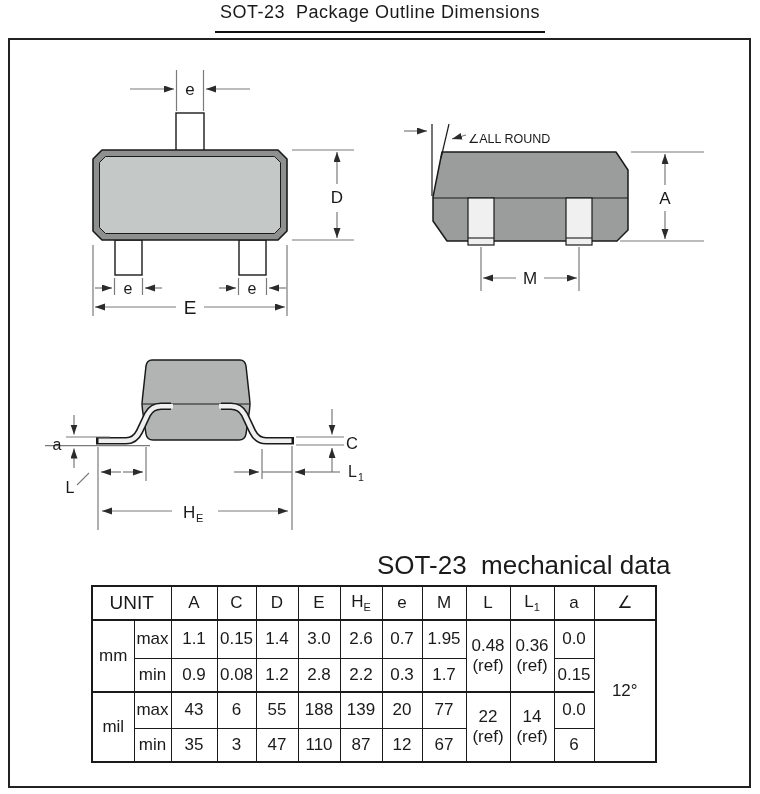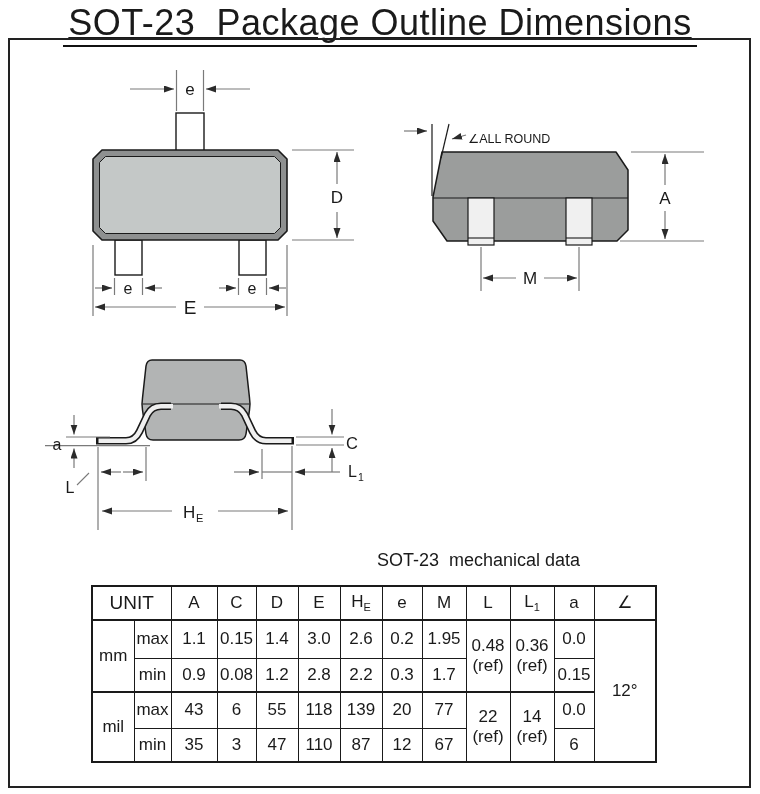--- a/index.html
+++ b/index.html
@@ -1,24 +1,24 @@
 <!DOCTYPE html>
 <html><head>
 <meta charset="utf-8">
 <style>
   html,body{margin:0;padding:0;background:#ffffff;}
   body{width:760px;height:794px;position:relative;overflow:hidden;
        font-family:"Liberation Sans", sans-serif;color:#1a1a1a;}
   .title-wrap{position:absolute;top:2px;left:0;width:760px;text-align:center;}
-  .title{display:inline-block;font-size:36px;letter-spacing:.5px;white-space:pre;
-         border-bottom:2.5px solid #111;padding:0 5px 1px 5px;text-decoration:underline;}
+  .title{display:inline-block;font-size:18px;letter-spacing:.5px;white-space:pre;
+         border-bottom:2.5px solid #111;padding:0 5px 8px 5px;}
   .frame{position:absolute;left:8px;top:38px;width:743px;height:750px;
          border:2px solid #222;box-sizing:border-box;}
   svg.drawing{position:absolute;left:0;top:38px;}
-  .subtitle{position:absolute;left:377px;top:550px;font-size:18px;white-space:pre;}
+  .subtitle{position:absolute;left:377px;top:550px;font-size:26px;white-space:pre;}
   table.mech{position:absolute;left:91px;top:585px;border-collapse:collapse;
              table-layout:fixed;font-size:17px;text-align:center;}
   table.mech{border:2px solid #1a1a1a;}
   table.mech th,table.mech td{border:1px solid #1a1a1a;padding:0;font-weight:normal;
              text-align:center;vertical-align:middle;line-height:1.15;}
   table.mech thead th{border-bottom:2px solid #1a1a1a;}
   tr.sep td{border-top:2px solid #1a1a1a;}
   .unit-h{font-size:19px;}
   .ref-cell span{display:block;}
   sub.small{font-size:11px;}
@@ -215,21 +215,21 @@
   </thead>
   <tbody>
     <tr style="height:38px">
       <td rowspan="2">mm</td>
       <td>max</td>
       <td>1.1</td>
       <td>0.15</td>
       <td>1.4</td>
       <td>3.0</td>
       <td>2.6</td>
-      <td>0.2</td>
+      <td>0.7</td>
       <td>1.95</td>
       <td rowspan="2" class="ref-cell">
         <span>0.48</span>
           <span>(ref)</span>
       </td>
       <td rowspan="2" class="ref-cell">
         <span>0.36</span>
           <span>(ref)</span>
       </td>
       <td>0.0</td>
@@ -245,21 +245,21 @@
       <td>0.3</td>
       <td>1.7</td>
       <td>0.15</td>
     </tr>
     <tr style="height:36px" class="sep">
       <td rowspan="2" style="border-top: 2px solid rgb(26, 26, 26); margin-left: 28px;">mil</td>
       <td style="border-top: 2px solid rgb(26, 26, 26);">max</td>
       <td style="border-top: 2px solid rgb(26, 26, 26);">43</td>
       <td style="border-top: 2px solid rgb(26, 26, 26);">6</td>
       <td style="border-top: 2px solid rgb(26, 26, 26);">55</td>
-      <td style="border-top: 2px solid rgb(26, 26, 26);">118</td>
+      <td style="border-top: 2px solid rgb(26, 26, 26);">188</td>
       <td style="border-top: 2px solid rgb(26, 26, 26);">139</td>
       <td style="border-top: 2px solid rgb(26, 26, 26);">20</td>
       <td style="border-top: 2px solid rgb(26, 26, 26);">77</td>
       <td rowspan="2" class="ref-cell" style="border-top: 2px solid rgb(26, 26, 26); margin-top: 16px;">
         <span>22</span>
           <span>(ref)</span>
       </td>
       <td rowspan="2" class="ref-cell" style="border-top: 2px solid rgb(26, 26, 26);">
         <span>14</span>
           <span>(ref)</span>

